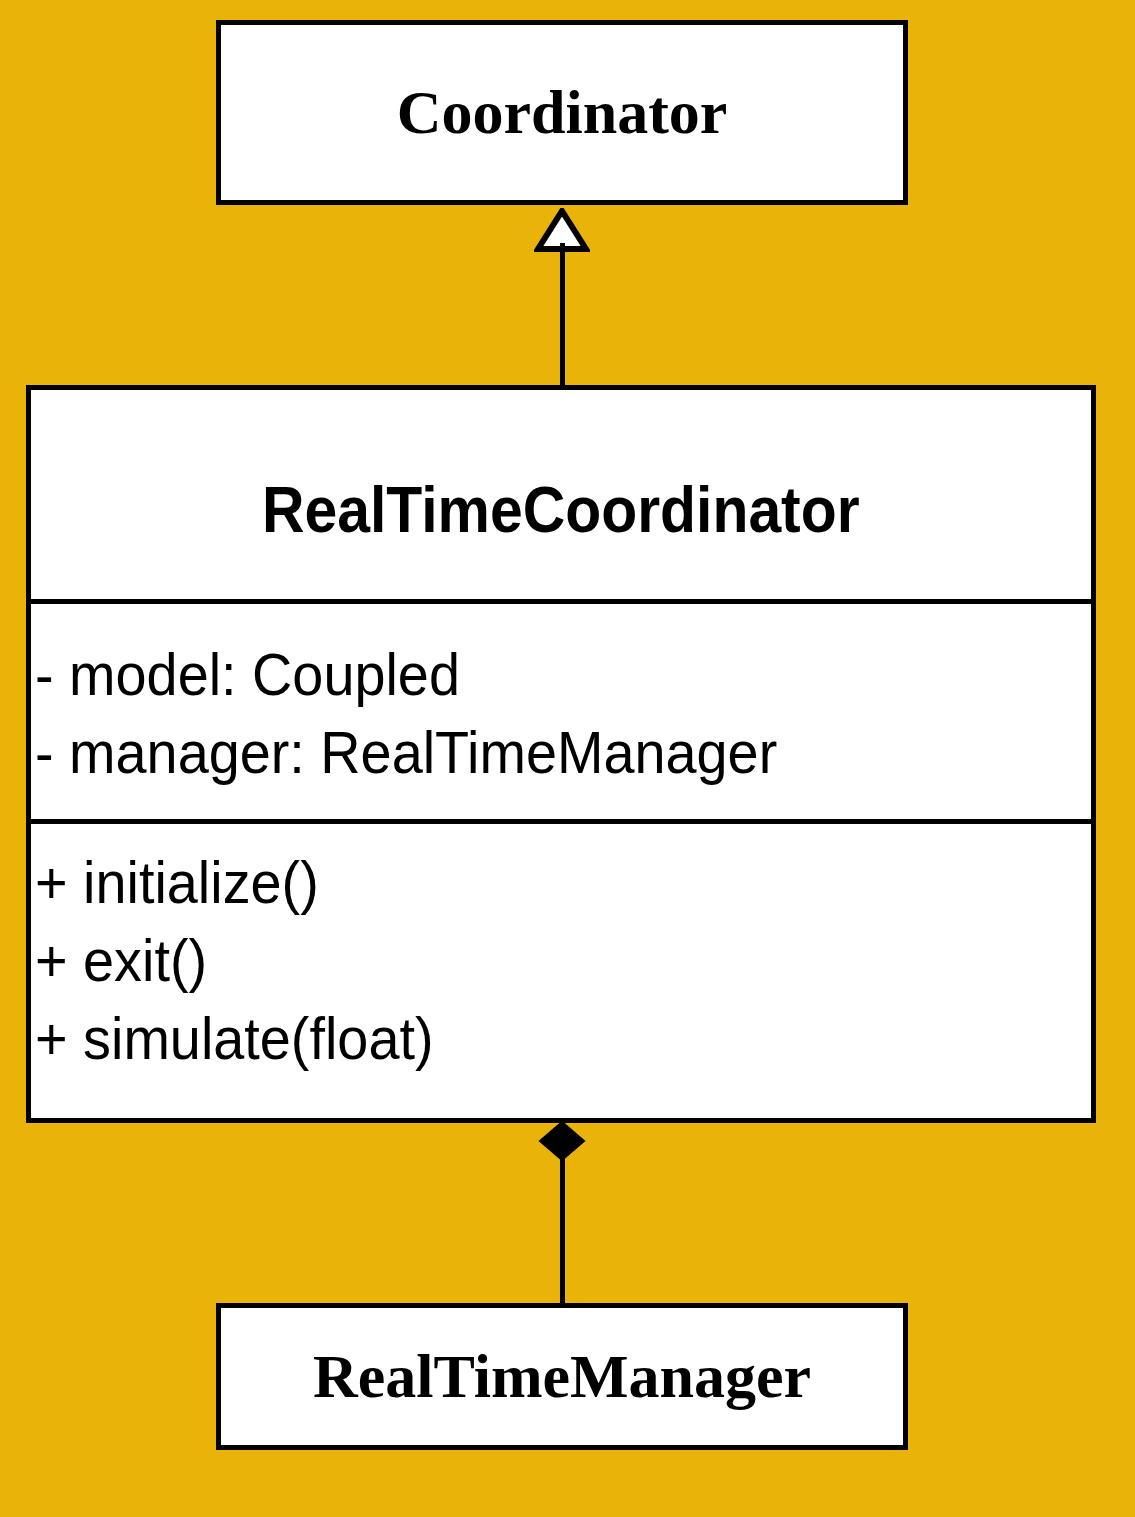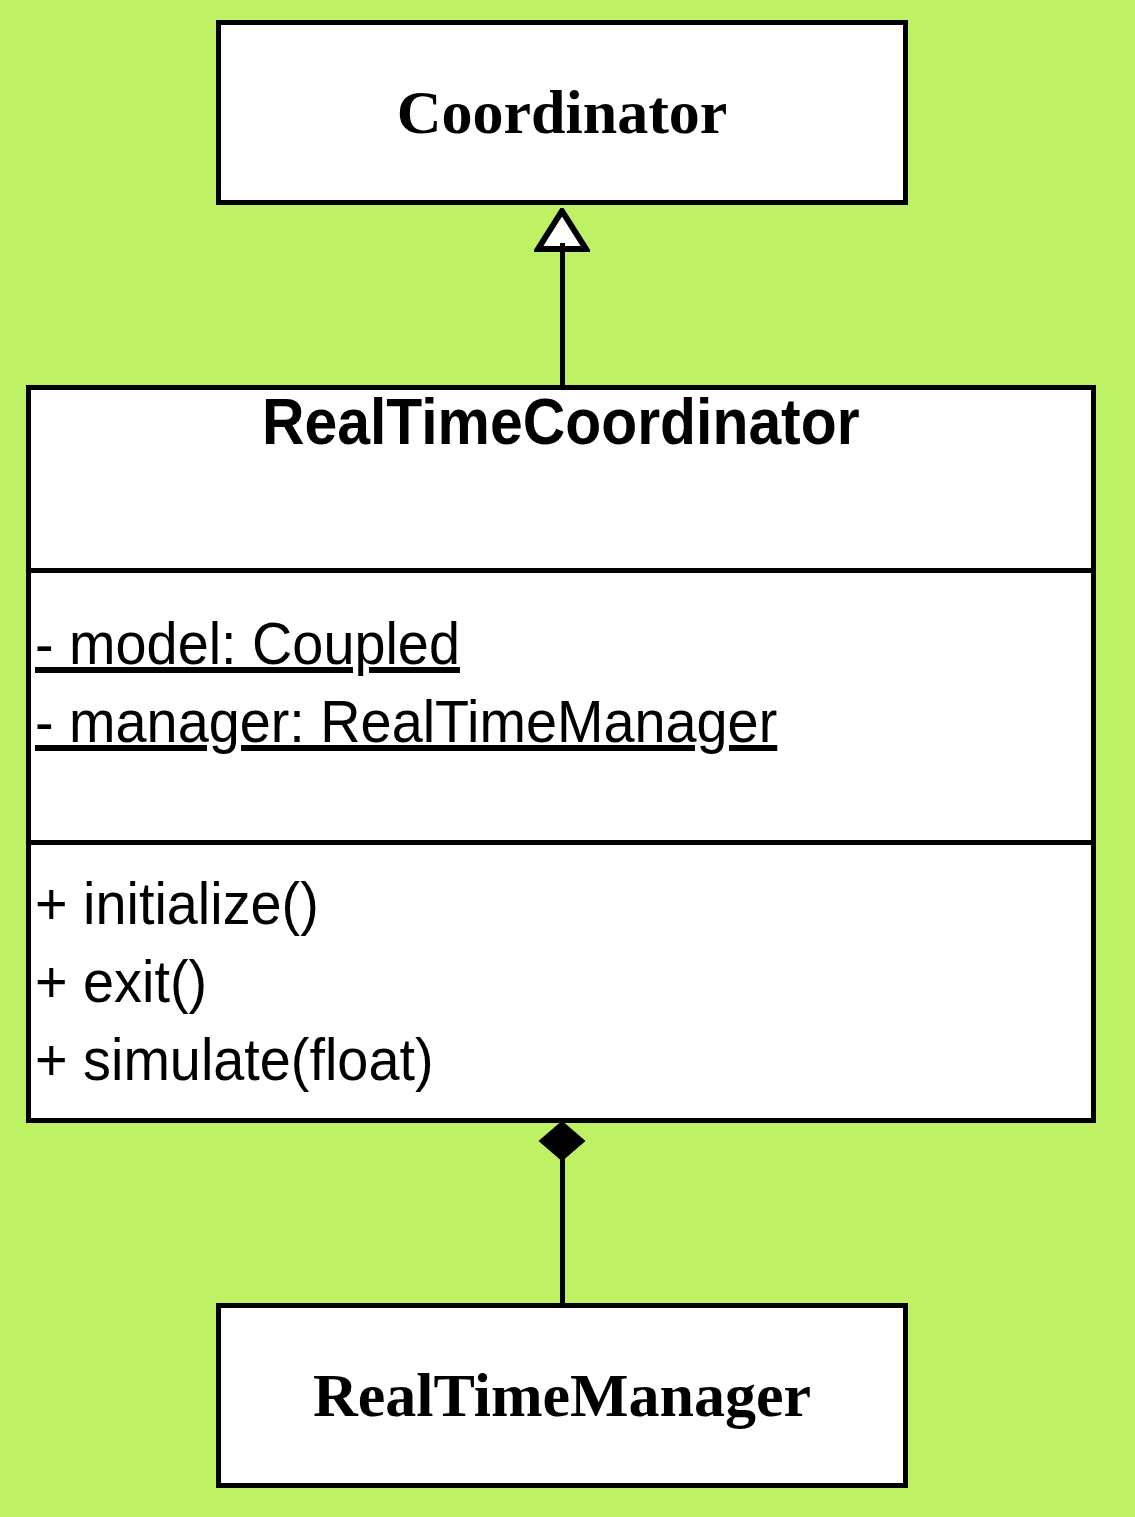--- a/index.html
+++ b/index.html
@@ -4,21 +4,21 @@
 <style>
   html, body {
     margin: 0;
     padding: 0;
     background: #ffffff;
   }
   #canvas {
     position: relative;
     width: 1135px;
     height: 1517px;
-    background: #bef264;
+    background: #eab308;
     overflow: hidden;
     font-family: "Liberation Sans", sans-serif;
   }
 
   
   .uml-box {
     position: absolute;
     box-sizing: border-box;
     background: #ffffff;
     border: 5px solid #000000;
@@ -44,57 +44,57 @@
   #box-coordinator {
     left: 216px;
     top: 20px;
     width: 692px;
     height: 185px;
   }
   #box-realtimemanager {
     left: 216px;
     top: 1303px;
     width: 692px;
-    height: 185px;
+    height: 147px;
   }
 
   
   #box-realtimecoordinator {
     left: 26px;
     top: 385px;
     width: 1070px;
     height: 738px;
     display: flex;
     flex-direction: column;
   }
   .compartment-name {
     height: 178px;
     flex: none;
     display: flex;
-    align-items: flex-start;
+    align-items: center;
     justify-content: center;
     border-bottom: 5px solid #000000;
+    margin-top: 31px;
   }
   .class-title {
     font-family: "Liberation Sans Narrow", "Liberation Sans", sans-serif;
     font-weight: bold;
     font-size: 64px;
     line-height: 1.0;
     color: #000000;
     text-align: center;
     white-space: nowrap;
     transform: scaleX(0.92);
   }
   .compartment-attrs {
-    height: 272px;
+    height: 220px;
     flex: none;
     border-bottom: 5px solid #000000;
     padding: 32px 0 0 4px;
     box-sizing: border-box;
-    text-decoration: underline;
   }
   .compartment-methods {
     flex: 1 1 auto;
     padding: 20px 0 8px 4px;
     box-sizing: border-box;
   }
   .member-line {
     font-family: "Liberation Sans Narrow", "Liberation Sans", sans-serif;
     font-weight: normal;
     font-size: 60px;

